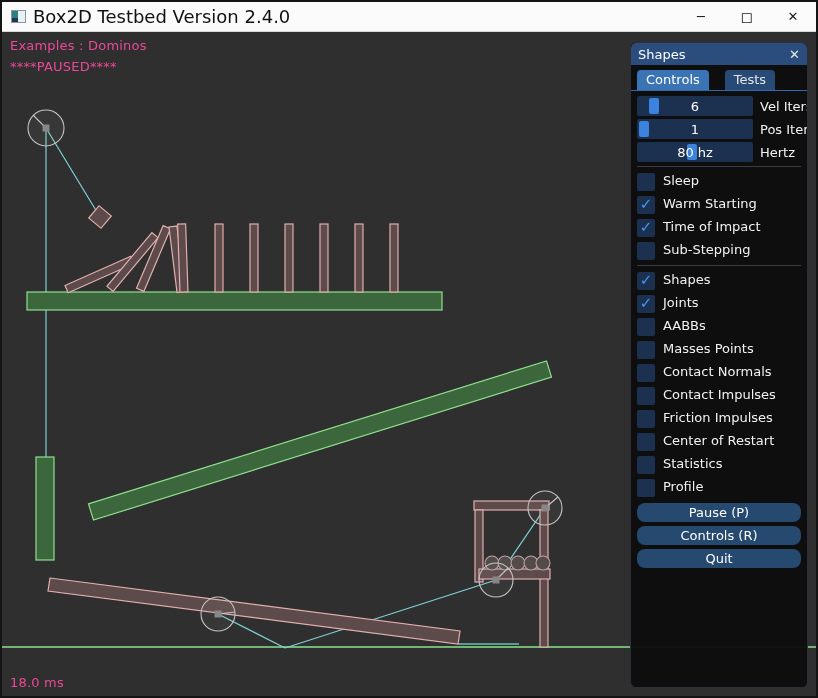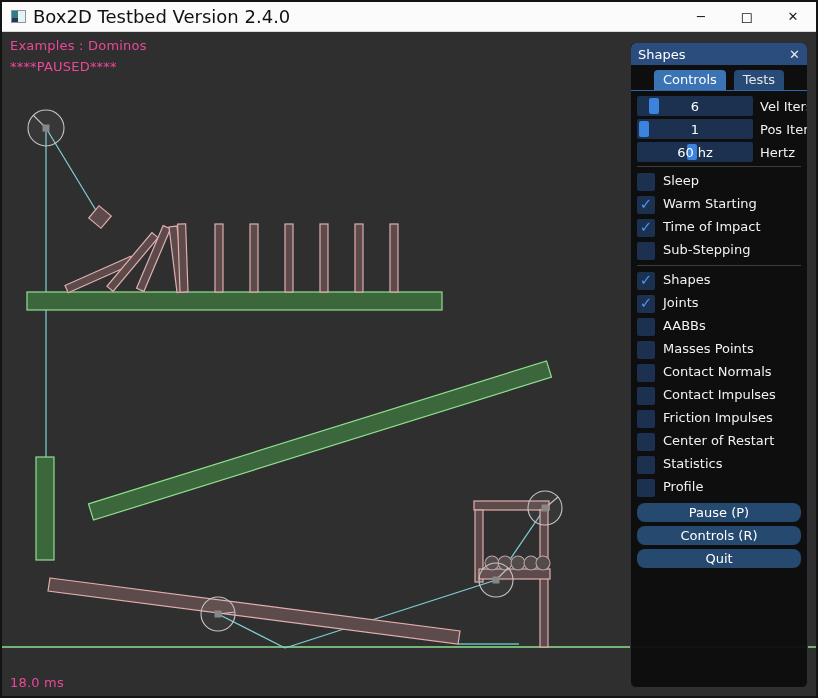--- a/index.html
+++ b/index.html
@@ -44,21 +44,21 @@
     z-index:20; color:#f2f2f2; font-size:13px; overflow:hidden;
   }
   .panel-titlebar {
     height:22px; background:#2a4d7e; display:flex; align-items:center;
     padding:0 7px; border-radius:5px 5px 0 0;
   }
   .panel-title { font-size:13px; color:#fff; }
   .panel-close { margin-left:auto; color:#e8e8e8; font-size:13px; cursor:default; line-height:1; }
 
   .tabbar {
-    display:flex; align-items:flex-end; gap:8px; padding:4px 6px 0 23px;
+    display:flex; align-items:flex-end; gap:16px; padding:4px 6px 0 6px;
     border-bottom:1px solid #3368ad; height:26px;
   }
   .tab {
     padding:2px 9px 3px 9px; border-radius:4px 4px 0 0; font-size:13px; cursor:default;
   }
   .tab.active   { background:#3a74b4; color:#fff; }
   .tab.inactive { background:#274a77; color:#e6e6e6; }
 
   .panel-content { padding:5px 6px 0 6px; }
 
@@ -212,21 +212,21 @@
       <div class="slider-row">
         <div class="slider-track">
           <div class="slider-grab" id="grab-1" style="left: 2px;"></div>
           <div class="slider-value">1</div>
         </div>
         <div class="slider-label">Pos Iters</div>
       </div>
       <div class="slider-row">
         <div class="slider-track">
           <div class="slider-grab" id="grab-2" style="left: 50px;"></div>
-          <div class="slider-value">60 hz</div>
+          <div class="slider-value">80 hz</div>
         </div>
         <div class="slider-label">Hertz</div>
       </div>
 
       <div class="separator"></div>
       <div id="checkbox-group-0">
           <div class="checkbox-row">
             <div class="checkbox-box"></div>
             <span class="checkbox-label">Sleep</span>
           </div>

